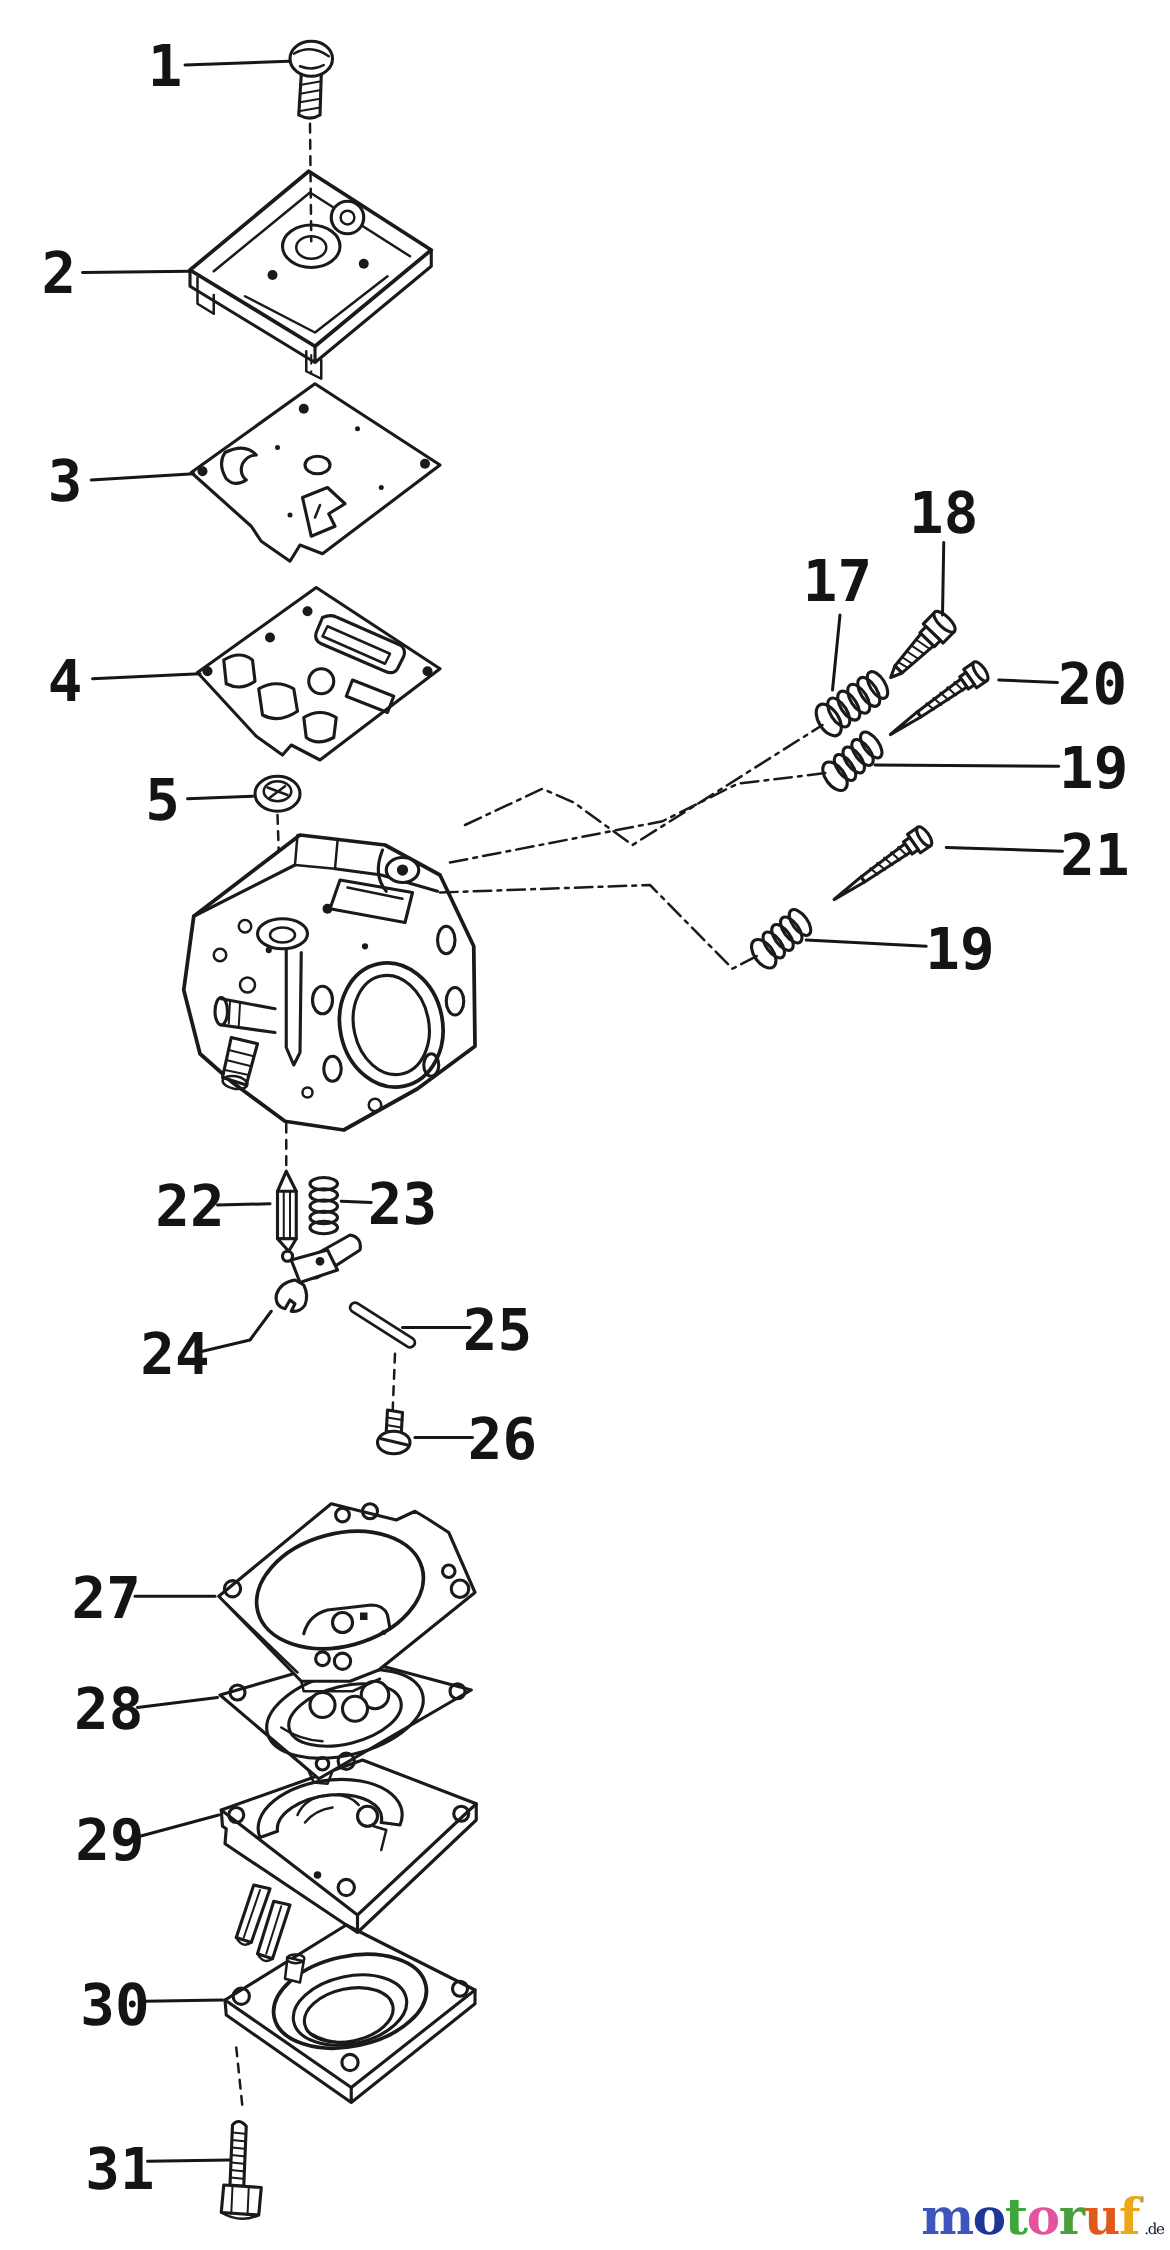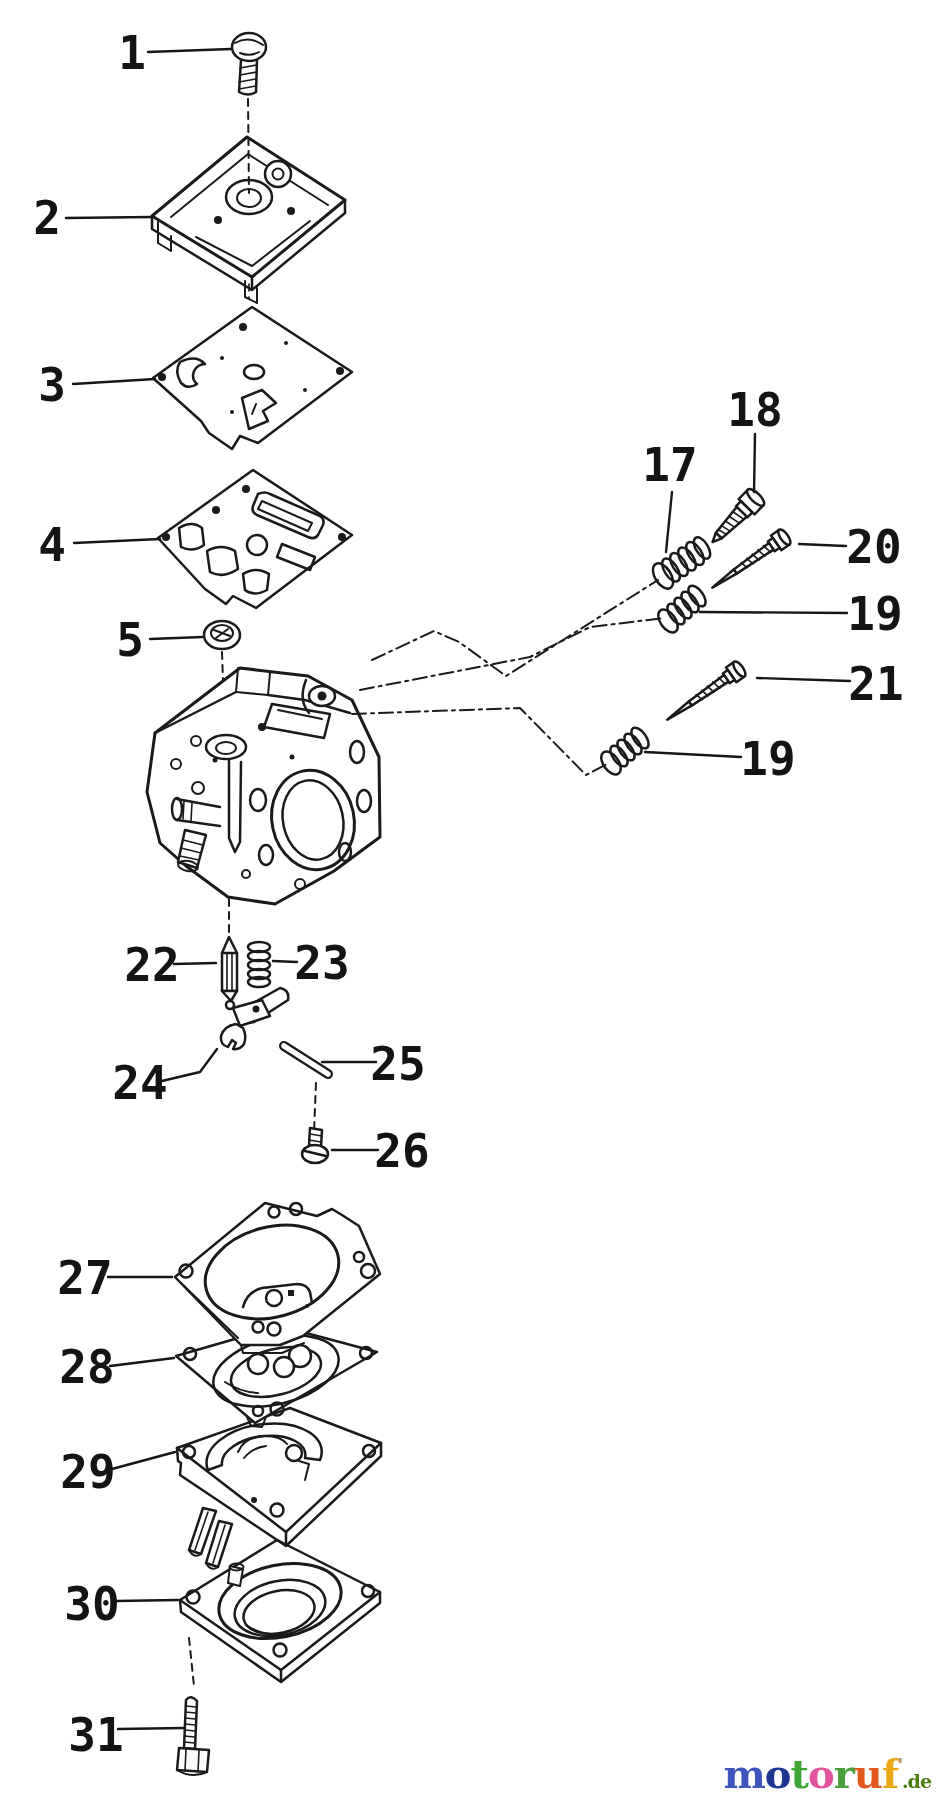--- a/index.html
+++ b/index.html
@@ -16,21 +16,21 @@
   .f2 {fill:#ffffff;stroke:#1a1a1a;stroke-width:2}
   .dot{fill:#1a1a1a;stroke:none}
   .dash{stroke-dasharray:7 6}
   .dashdot{stroke-dasharray:14 5 3 5}
   .leader{fill:none;stroke:#161616;stroke-width:2.4}
   .part-num{font-family:"DejaVu Sans Mono",monospace;font-weight:700;font-size:46px;
             fill:#141414;text-anchor:middle;dominant-baseline:central}
   .watermark{position:absolute;right:5px;bottom:6px;font-family:"DejaVu Serif",serif;
              font-weight:bold;font-size:40px;letter-spacing:-1px;line-height:1;white-space:nowrap}
   .watermark .mark{font-size:16px;color:#9a9a9a;vertical-align:18px}
-  .watermark .suffix{font-size:19px;font-weight:bold;color:#4d7c0f}
+  .watermark .suffix{font-size:12px;font-weight:normal;color:#0f172a}
 </style>
 </head>
 <body>
 
 <div class="stage">
 <svg id="diagram-svg" width="936" height="1800" viewBox="0 0 936 1800" xmlns="http://www.w3.org/2000/svg">
 
   <defs>
     <g id="needle-screw">
       <path class="f25" d="M-9,2 L-9,12 L9,12 L9,2 Z"></path>

